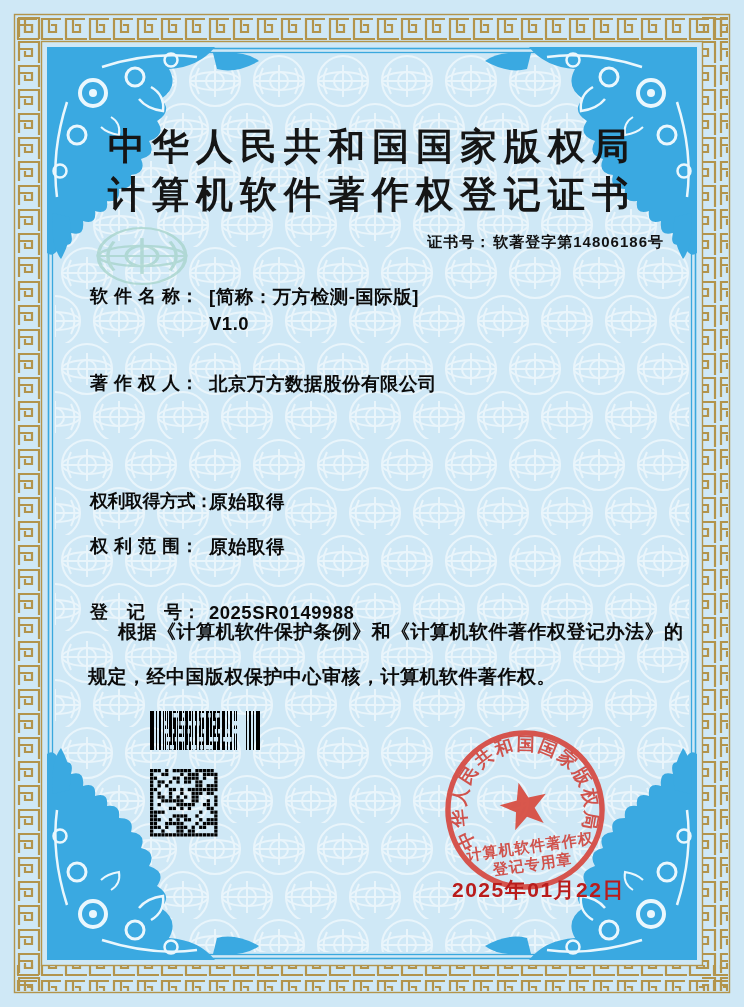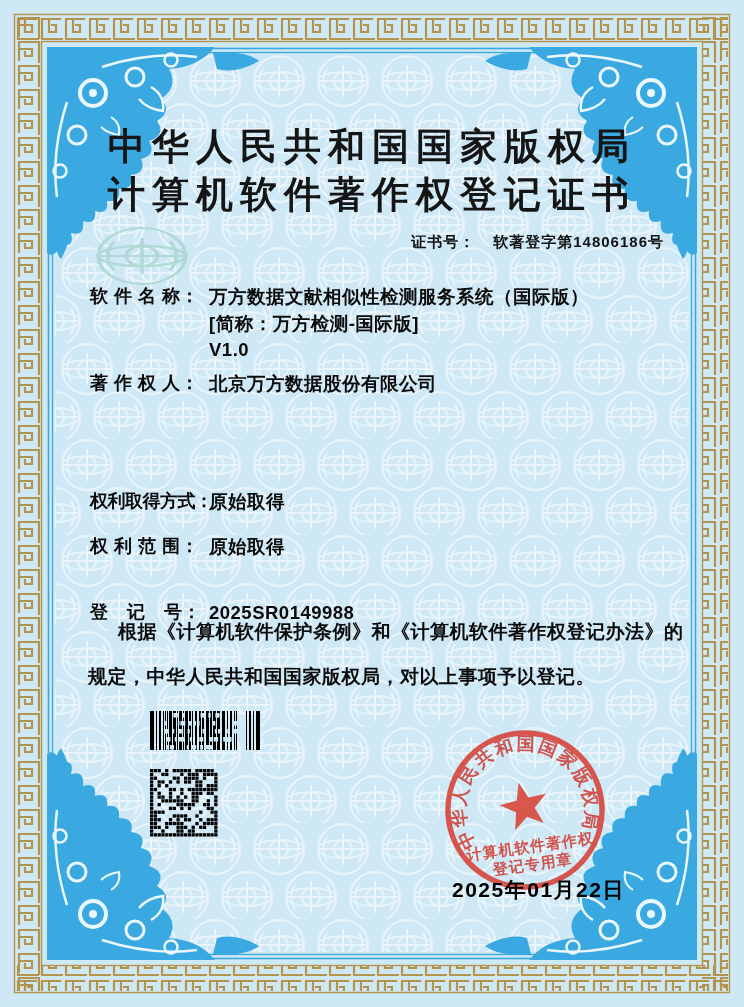--- a/index.html
+++ b/index.html
@@ -18,40 +18,40 @@
     font-family:"Liberation Serif","DejaVu Serif",serif;
     font-weight:bold;color:#151515;
     font-size:37px;letter-spacing:7px;white-space:nowrap;
   }
   .t1{top:122px;}
   .t2{top:170px;}
   .certno{
     top:233px;right:80px;
     font-size:15px;font-weight:bold;letter-spacing:1px;white-space:nowrap;
   }
-  .certno .lbl{margin-right:18px;}
+  .certno .lbl{margin-right:2px;}
   .row-label{
     left:90px;font-size:18px;font-weight:bold;white-space:pre;letter-spacing:0.5px;color:#0b0b0b;
   }
   .row-label.tight{letter-spacing:-0.5px;}
   .row-value{
     left:209px;font-size:18.5px;font-weight:bold;letter-spacing:0.5px;color:#0b0b0b;white-space:nowrap;
   }
   .sw-lines div{line-height:26.5px;}
   .statement{
     left:88px;width:575px;font-size:19px;font-weight:bold;letter-spacing:0.5px;color:#0b0b0b;white-space:nowrap;
   }
   .st1{top:619px;padding-left:30px;}
   .st2{top:664px;}
   .barcode{left:150px;top:711px;}
   .qrcode{left:150px;top:769px;}
   .seal{left:440px;top:728px;z-index:3;}
   .issue-date{
     left:452px;top:876px;z-index:4;
-    font-size:21px;font-weight:bold;letter-spacing:1.5px;color:#000000;white-space:nowrap;
+    font-size:21px;font-weight:bold;letter-spacing:1.5px;color:#b91c1c;white-space:nowrap;
   }
 </style>
 </head>
 <body>
 
 <div class="cert">
 
   <svg class="bg-svg" width="744" height="1007" viewBox="0 0 744 1007">
     <defs>
       <pattern id="mh" width="24" height="26" patternUnits="userSpaceOnUse" x="16" y="16">
@@ -112,39 +112,38 @@
 
   <div class="layer title t1">中华人民共和国国家版权局</div>
   <div class="layer title t2">计算机软件著作权登记证书</div>
 
   <div class="layer certno">
     <span class="lbl">证书号：</span><span>软著登字第14806186号</span>
   </div>
 
   <div class="layer row-label" style="top:284px">软 件 名 称：</div>
   <div class="layer row-value sw-lines" style="top:284px">
-    <div>万方数据文献相似性检测服务系统（国际版）</div>
     <div>[简称：万方检测-国际版]</div>
     <div>V1.0</div>
   </div>
 
   <div class="layer row-label" style="top:371px">著 作 权 人：</div>
   <div class="layer row-value" style="top:371px">北京万方数据股份有限公司</div>
 
   <div class="layer row-label tight" style="top:489px">权利取得方式：</div>
   <div class="layer row-value" style="top:489px">原始取得</div>
 
   <div class="layer row-label" style="top:534px">权 利 范 围：</div>
   <div class="layer row-value" style="top:534px">原始取得</div>
 
   <div class="layer row-label" style="top:600px">登　记　号：</div>
   <div class="layer row-value" style="top:602px">2025SR0149988</div>
 
   <div class="layer statement st1">根据《计算机软件保护条例》和《计算机软件著作权登记办法》的</div>
-  <div class="layer statement st2">规定，中华人民共和国国家版权局，对以上事项予以登记。</div>
+  <div class="layer statement st2">规定，经中国版权保护中心审核，计算机软件著作权。</div>
 
   <svg id="barcode-svg" class="layer barcode" width="110" height="39" viewBox="0 0 110 39">
       <rect x="0" y="0" width="4" height="39" fill="#000"></rect>
       <rect x="6" y="0" width="1" height="39" fill="#000"></rect>
       <rect x="9" y="0" width="2" height="39" fill="#000"></rect>
       <rect x="13" y="0" width="1" height="39" fill="#000"></rect>
       <rect x="15" y="0" width="1" height="39" fill="#000"></rect>
       <rect x="17" y="0" width="1" height="39" fill="#000"></rect>
       <rect x="19" y="0" width="3" height="39" fill="#000"></rect>
       <rect x="23" y="0" width="3" height="39" fill="#000"></rect>

